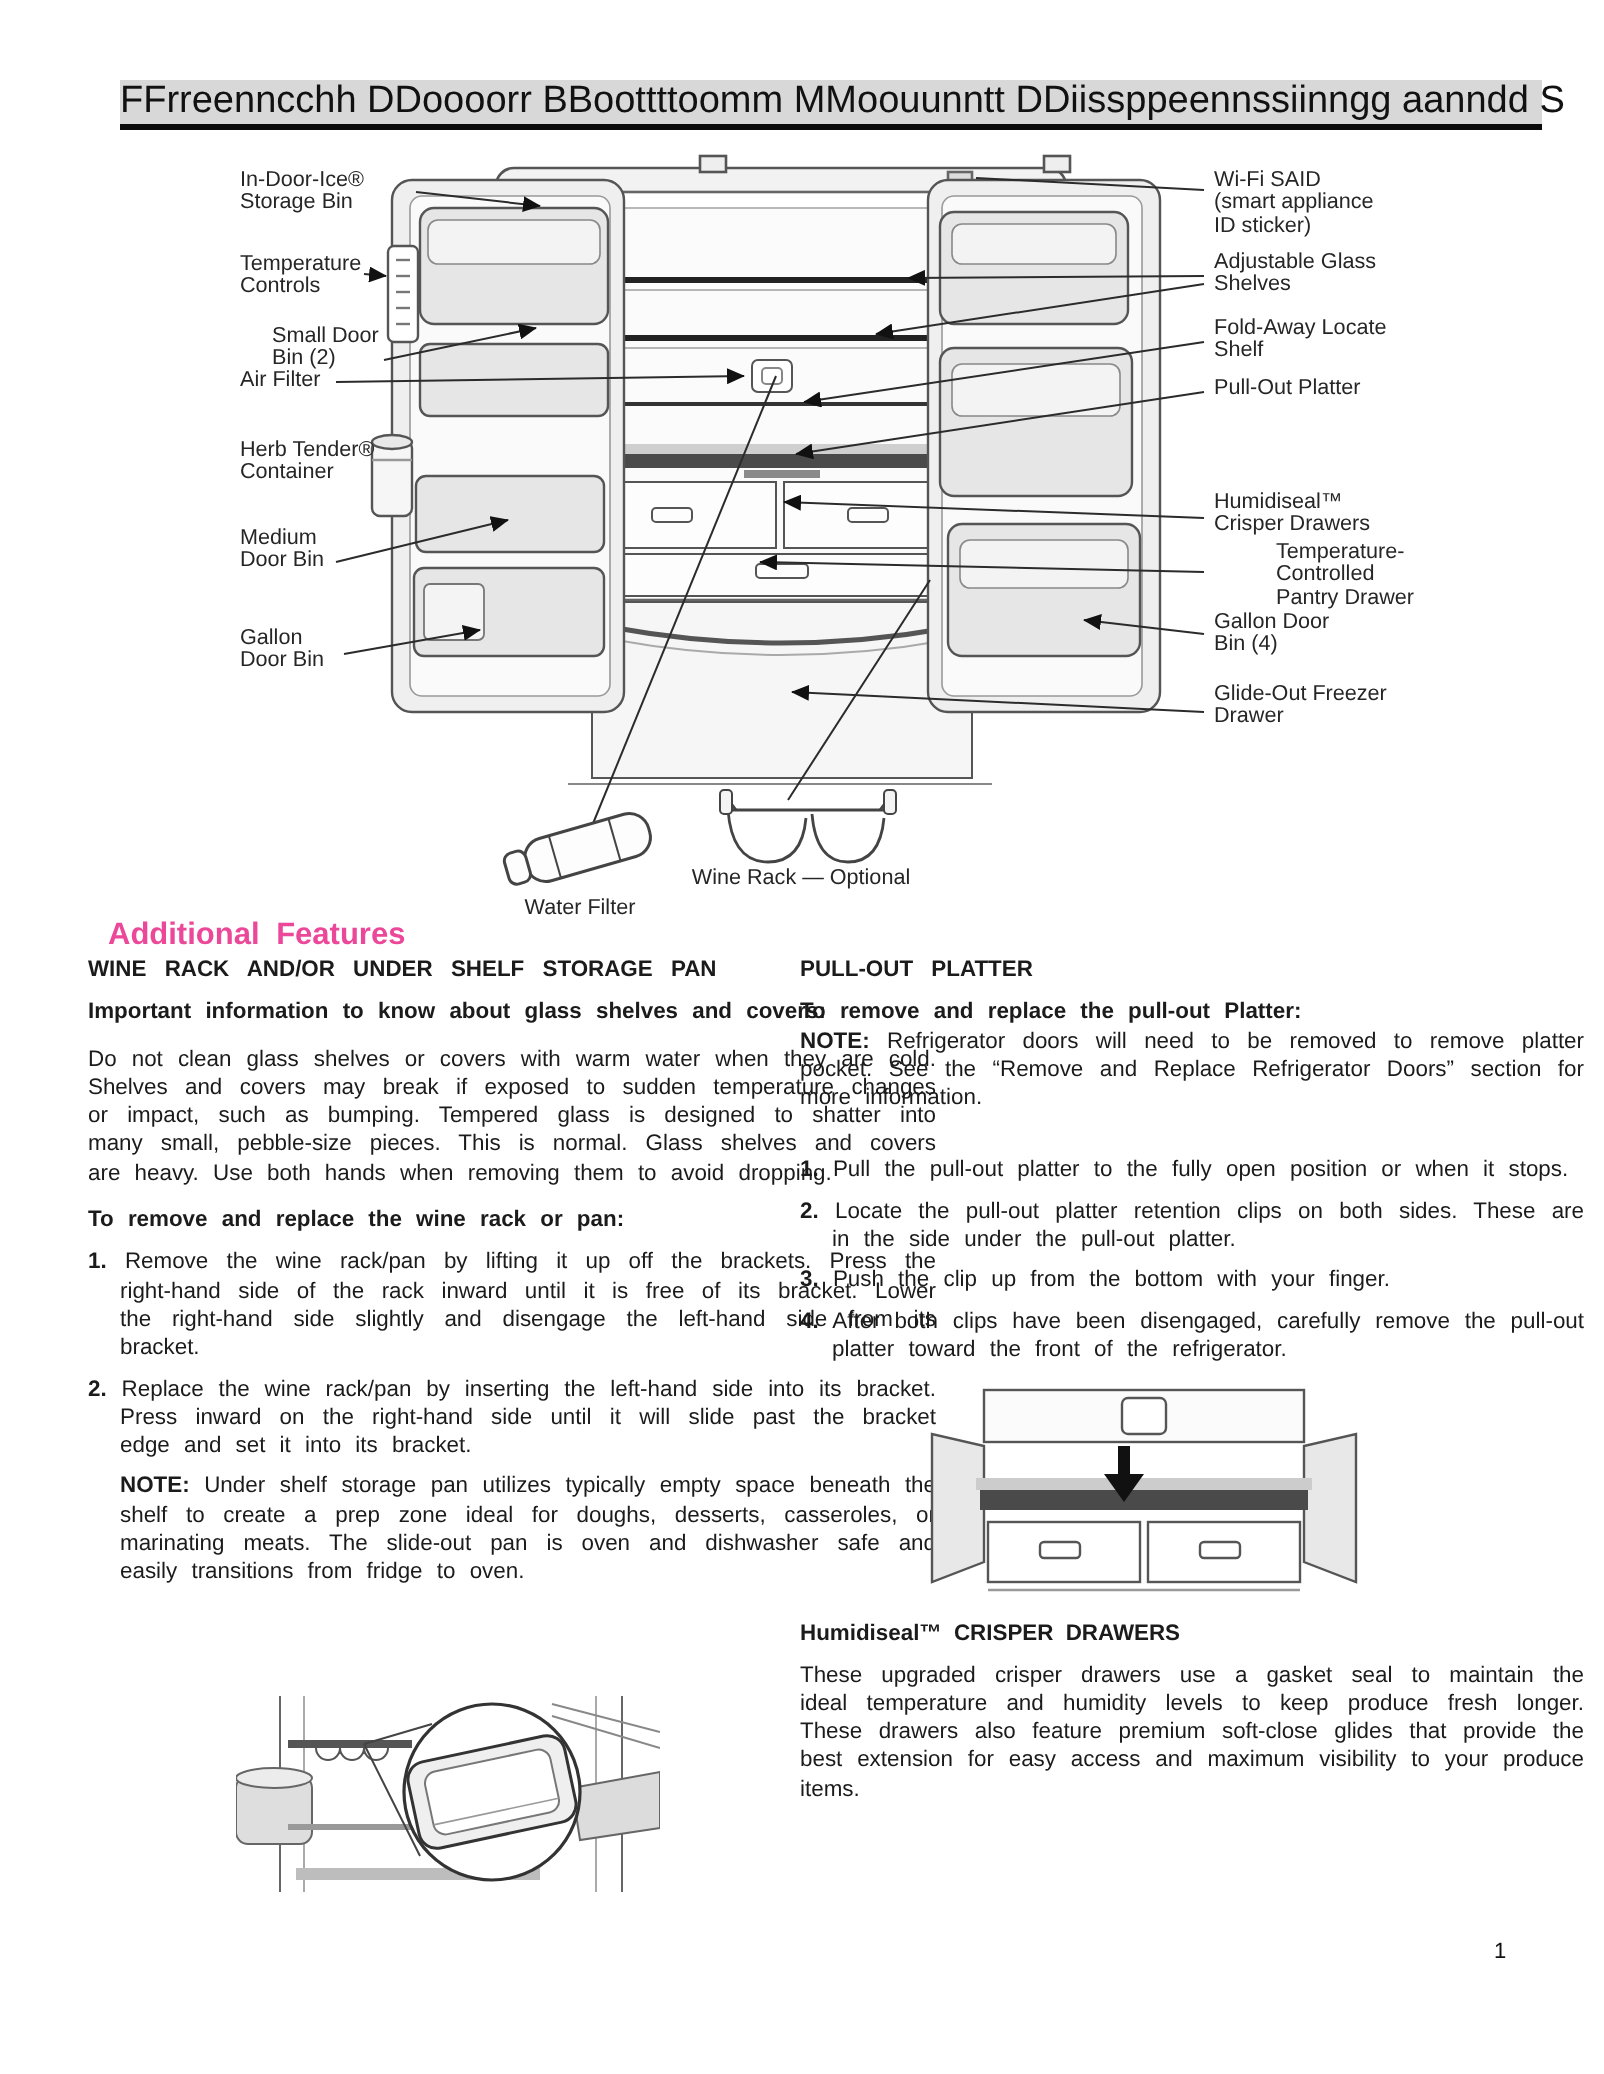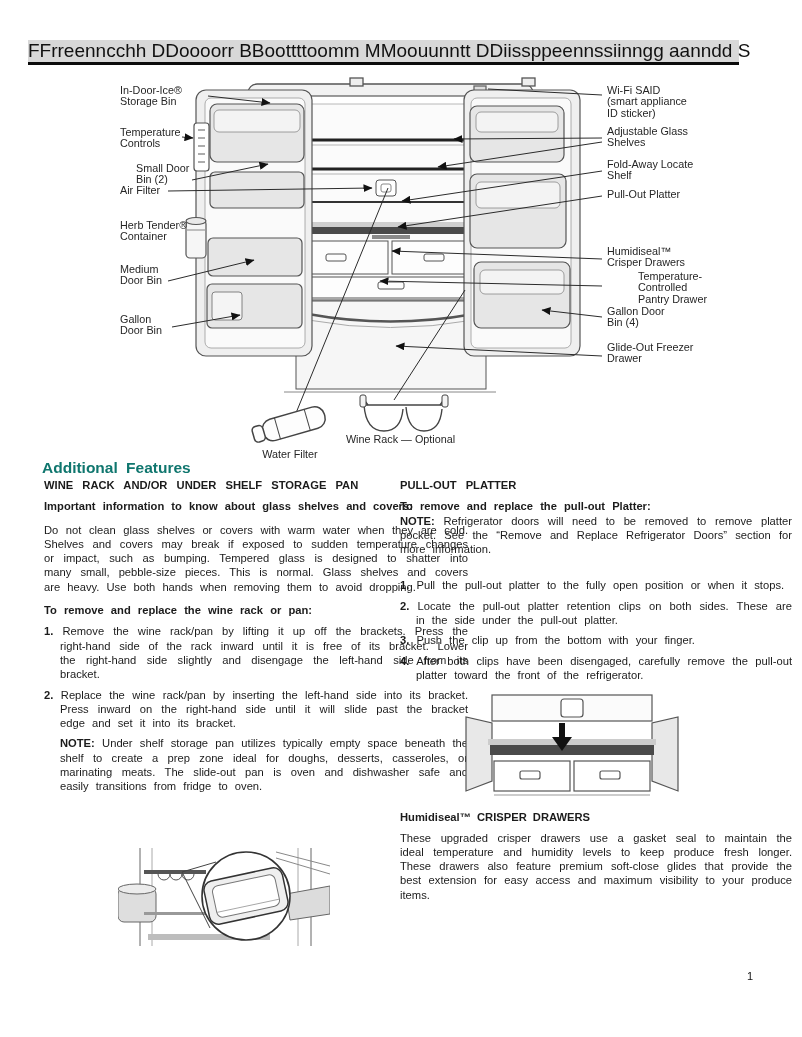--- a/index.html
+++ b/index.html
@@ -1,26 +1,26 @@
 <!DOCTYPE html>
 <html><head>
 <meta charset="utf-8">
 <style>
   html,body{margin:0;padding:0;background:#fff;}
   .page{position:relative;width:802px;height:1037px;background:#ffffff;overflow:hidden;
         font-family:"Liberation Sans",sans-serif;color:#1b1b1b;}
   
-  .title-bar{position:absolute;left:28px;top:40px;width:711px;height:22px;background:#d8d8d8;
+  .title-bar{position:absolute;left:60px;top:40px;width:711px;height:22px;background:#d8d8d8;
              border-bottom:3px solid #0b0b0b;font-size:19px;line-height:22px;white-space:nowrap;
              overflow:visible;color:#111;}
   
   .dlabel{position:absolute;font-size:10.8px;line-height:11.4px;white-space:pre-line;color:#262626;}
   .dlabel.center{text-align:center;}
   
-  .heading-af{position:absolute;left:42px;top:459px;font-size:15.5px;font-weight:bold;word-spacing:4px;color:#0f766e;}
+  .heading-af{position:absolute;left:54px;top:459px;font-size:15.5px;font-weight:bold;word-spacing:4px;color:#ec4899;}
   .col{position:absolute;top:478px;font-size:11.2px;line-height:14.3px;text-align:justify;
        word-spacing:4px;color:#1b1b1b;}
   .col-left{left:44px;width:424px;}
   .col-right{left:400px;width:392px;}
   .sec-h{font-weight:bold;margin:0 0 7px 0;word-spacing:6px;text-align:left;}
   .bold-p{font-weight:bold;margin:0 0 9px 0;}
   .para{margin:0 0 9px 0;}
   .step{margin:0 0 6px 0;padding-left:16px;text-indent:-16px;}
   .step .num{font-weight:bold;}
   .note-block{margin:0 0 6px 0;}

